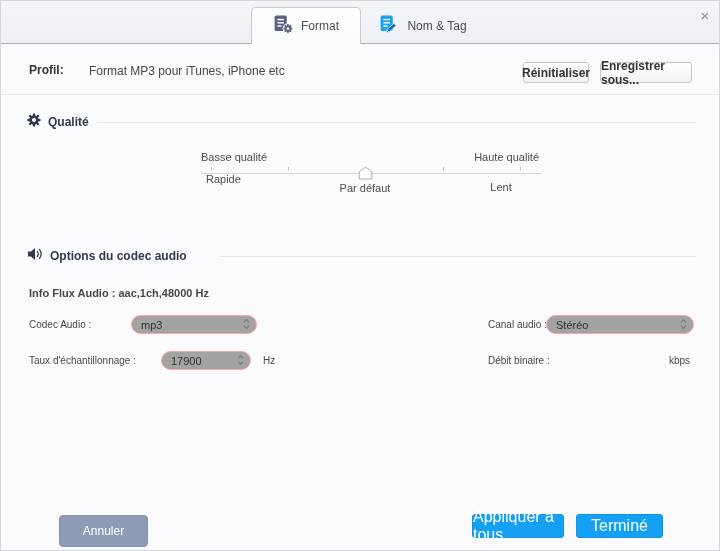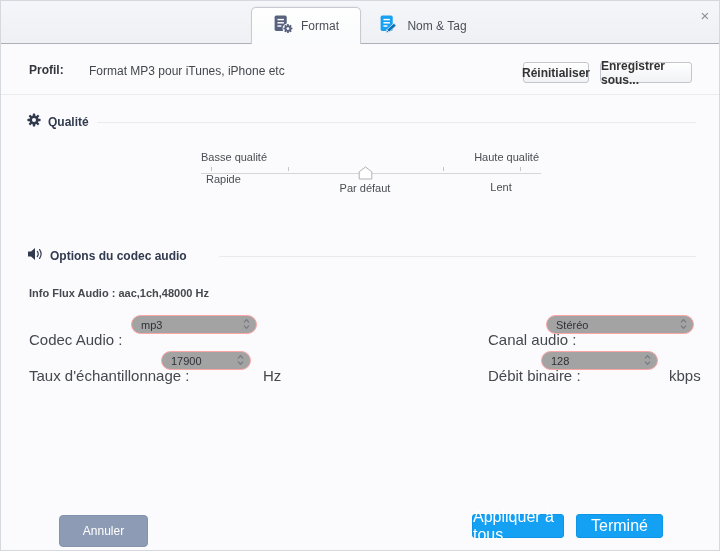--- a/index.html
+++ b/index.html
@@ -64,21 +64,21 @@
   .lbl-low   { left: 200px; top: 150px; }
   .lbl-high  { right: 180px; top: 150px; }
   .lbl-fast  { left: 205px; top: 172px; }
   .lbl-def   { left: 364px; top: 181px; transform: translateX(-50%); }
   .lbl-slow  { left: 500px; top: 180px; transform: translateX(-50%); }
   .slider-track { position: absolute; left: 200px; top: 172px; width: 340px; height: 1px; background: #d4d6da; }
   .slider-tick  { position: absolute; top: 166px; width: 1px; height: 4px; background: #c2c5ca; }
   .slider-thumb { position: absolute; left: 357px; top: 165px; width: 15px; height: 14px; }
 
   
-  .field-label { position: absolute; font-size: 15px; color: #45484e; margin-top: 12px; }
+  .field-label { position: absolute; font-size: 10px; color: #45484e; }
   .stream-info { position: absolute; left: 28px; top: 286px; font-size: 11px; color: #45484e; font-weight: bold; }
   .pill-select {
     position: absolute; height: 19px; display: flex; align-items: center;
     justify-content: space-between; padding: 0 6px 0 9px;
     background: #a3a3a3; border: 1px solid #fca5a5; border-radius: 10px;
     font-size: 11px; color: #2e3136; cursor: default;
   }
   .sel-codec   { left: 130px; top: 314px; width: 126px; }
   .sel-channel { left: 545px; top: 314px; width: 148px; }
   .sel-rate    { left: 160px; top: 350px; width: 90px; }
@@ -229,27 +229,19 @@
     <span>17900</span>
     <span>
       <svg width="7" height="12" viewBox="0 0 7 12">
           <path d="M1 4.3 L3.5 1.6 L6 4.3 M1 7.7 L3.5 10.4 L6 7.7" fill="none" stroke="#76797f" stroke-width="1.2"></path>
         </svg>
     </span>
   </div>
   <div class="field-label unit-hz">Hz</div>
 
   <div class="field-label lbl-bitrate">Débit binaire :</div>
-  <div class="pill-select sel-bitrate">
-    <span>128</span>
-    <span>
-      <svg width="7" height="12" viewBox="0 0 7 12">
-          <path d="M1 4.3 L3.5 1.6 L6 4.3 M1 7.7 L3.5 10.4 L6 7.7" fill="none" stroke="#76797f" stroke-width="1.2"></path>
-        </svg>
-    </span>
-  </div>
   <div class="field-label unit-kbps">kbps</div>
 
   <div class="btn-cancel">Annuler</div>
   <div class="btn-blue btn-applyall">Appliquer à tous</div>
   <div class="btn-blue btn-done">Terminé</div>
 
 </div>
 
 </body></html>

